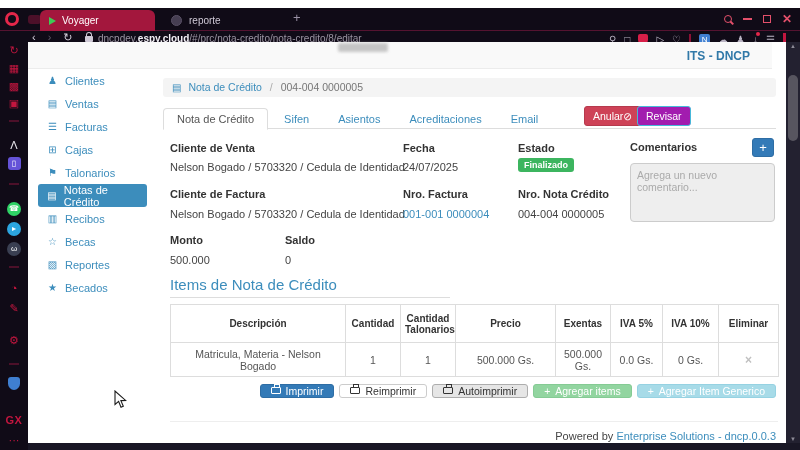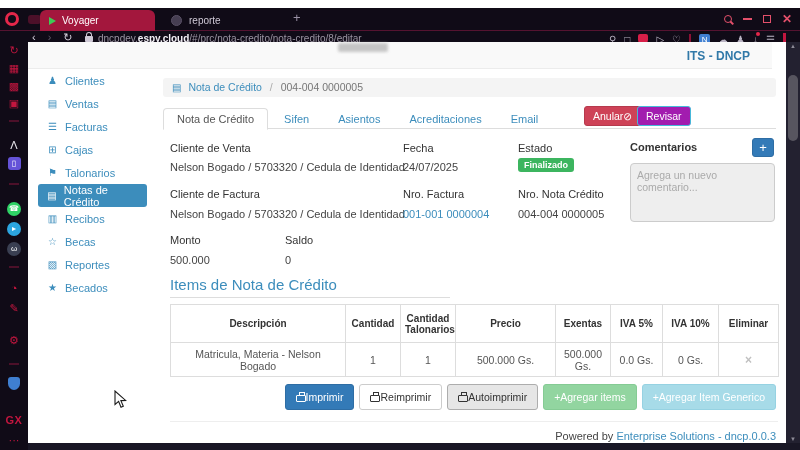--- a/index.html
+++ b/index.html
@@ -96,21 +96,21 @@
   .tabs .t { display:inline-block; padding:0 13px; line-height:20px; font-size:11px; color:#3c8dbc;
              cursor:pointer; }
   .tabs .t.act { background:#fff; border:1px solid #ddd; border-bottom:1px solid #fff; color:#555;
                  border-radius:4px 4px 0 0; margin-bottom:-1px; }
   .btn { display:inline-flex; align-items:center; gap:0; border-radius:3px; font-size:10.5px;
          color:#fff; padding:3px 8px; border:1px solid transparent; cursor:pointer; }
   .btn-anular { position:absolute; left:421px; top:-2px; background:#ce4257; border-color:#b63a4d; }
   .btn-revisar { position:absolute; left:474px; top:-2px; background:#a21caf; border-color:#46b8da; }
 
   
-  .lbl { position:absolute; font-weight:normal; color:#333; font-size:11px; }
+  .lbl { position:absolute; font-weight:bold; color:#333; font-size:11px; }
   .val { position:absolute; color:#444; font-size:11px; }
   .val a { color:#3c8dbc; text-decoration:none; }
   .badge { position:absolute; left:490px; top:116px; background:#3cb55f; color:#fff; font-size:9px;
            font-weight:bold; padding:2px 6px; border-radius:3px; }
   .cm-lbl { position:absolute; left:602px; top:99px; font-weight:bold; color:#333; font-size:11px; }
   .cm-plus { position:absolute; left:724px; top:96px; width:22px; height:19px; background:#337ab7;
              border:1px solid #2e6da4; border-radius:3px; color:#fff; font-size:13px; line-height:17px;
              text-align:center; cursor:pointer; }
   .cm-box { position:absolute; left:602px; top:121px; width:145px; height:59px; background:#eee;
             border:1px solid #ccc; border-radius:4px; font-size:10.5px; padding:5px 6px; color:#555;
@@ -126,22 +126,22 @@
   table.items th { font-size:10px; color:#333; text-align:center; vertical-align:middle; height:38px;
                    padding:2px 4px; font-weight:bold; }
   table.items td { height:34px; color:#555; text-align:center; vertical-align:middle; padding:2px 5px; }
   td.desc { text-align:left; padding-left:8px;margin-left:40px; }
   td.money { text-align:right; padding-right:14px; }
   .del-x { color:#c0c0c0; font-weight:bold; font-size:12px; cursor:pointer; }
 
   
   .actions { position:absolute; left:135px; top:342px; width:613px; display:flex;
              justify-content:flex-end; gap:5px; }
-  .abtn { display:inline-flex; align-items:center; border-radius:3px; font-size:10.5px;
-          padding:6px 10px; border:1px solid transparent; cursor:pointer; }
+  .abtn { display:inline-flex; gap:5px; border-radius:3px; font-size:10.5px;
+          padding:0 10px; border:1px solid transparent; cursor:pointer; }
   .a-primary { background:#337ab7; border-color:#2e6da4; color:#fff; }
   .a-default { background:#fff; border-color:#ccc; color:#333; }
   .a-light   { background:#e6e6e6; border-color:#adadad; color:#333; }
   .a-success { background:#92d5a0; border-color:#85cb94; color:#fff; }
   .a-info    { background:#a7dbe8; border-color:#96d2e2; color:#fff; }
   .printer { position:relative; width:10px; height:7px; border:1.2px solid currentColor;
              border-radius:1px; margin-top:2px; }
   .printer::before { content:""; position:absolute; top:-4px; left:2px; width:4px; height:3px;
                      border:1.2px solid currentColor; border-bottom:none; }
 

